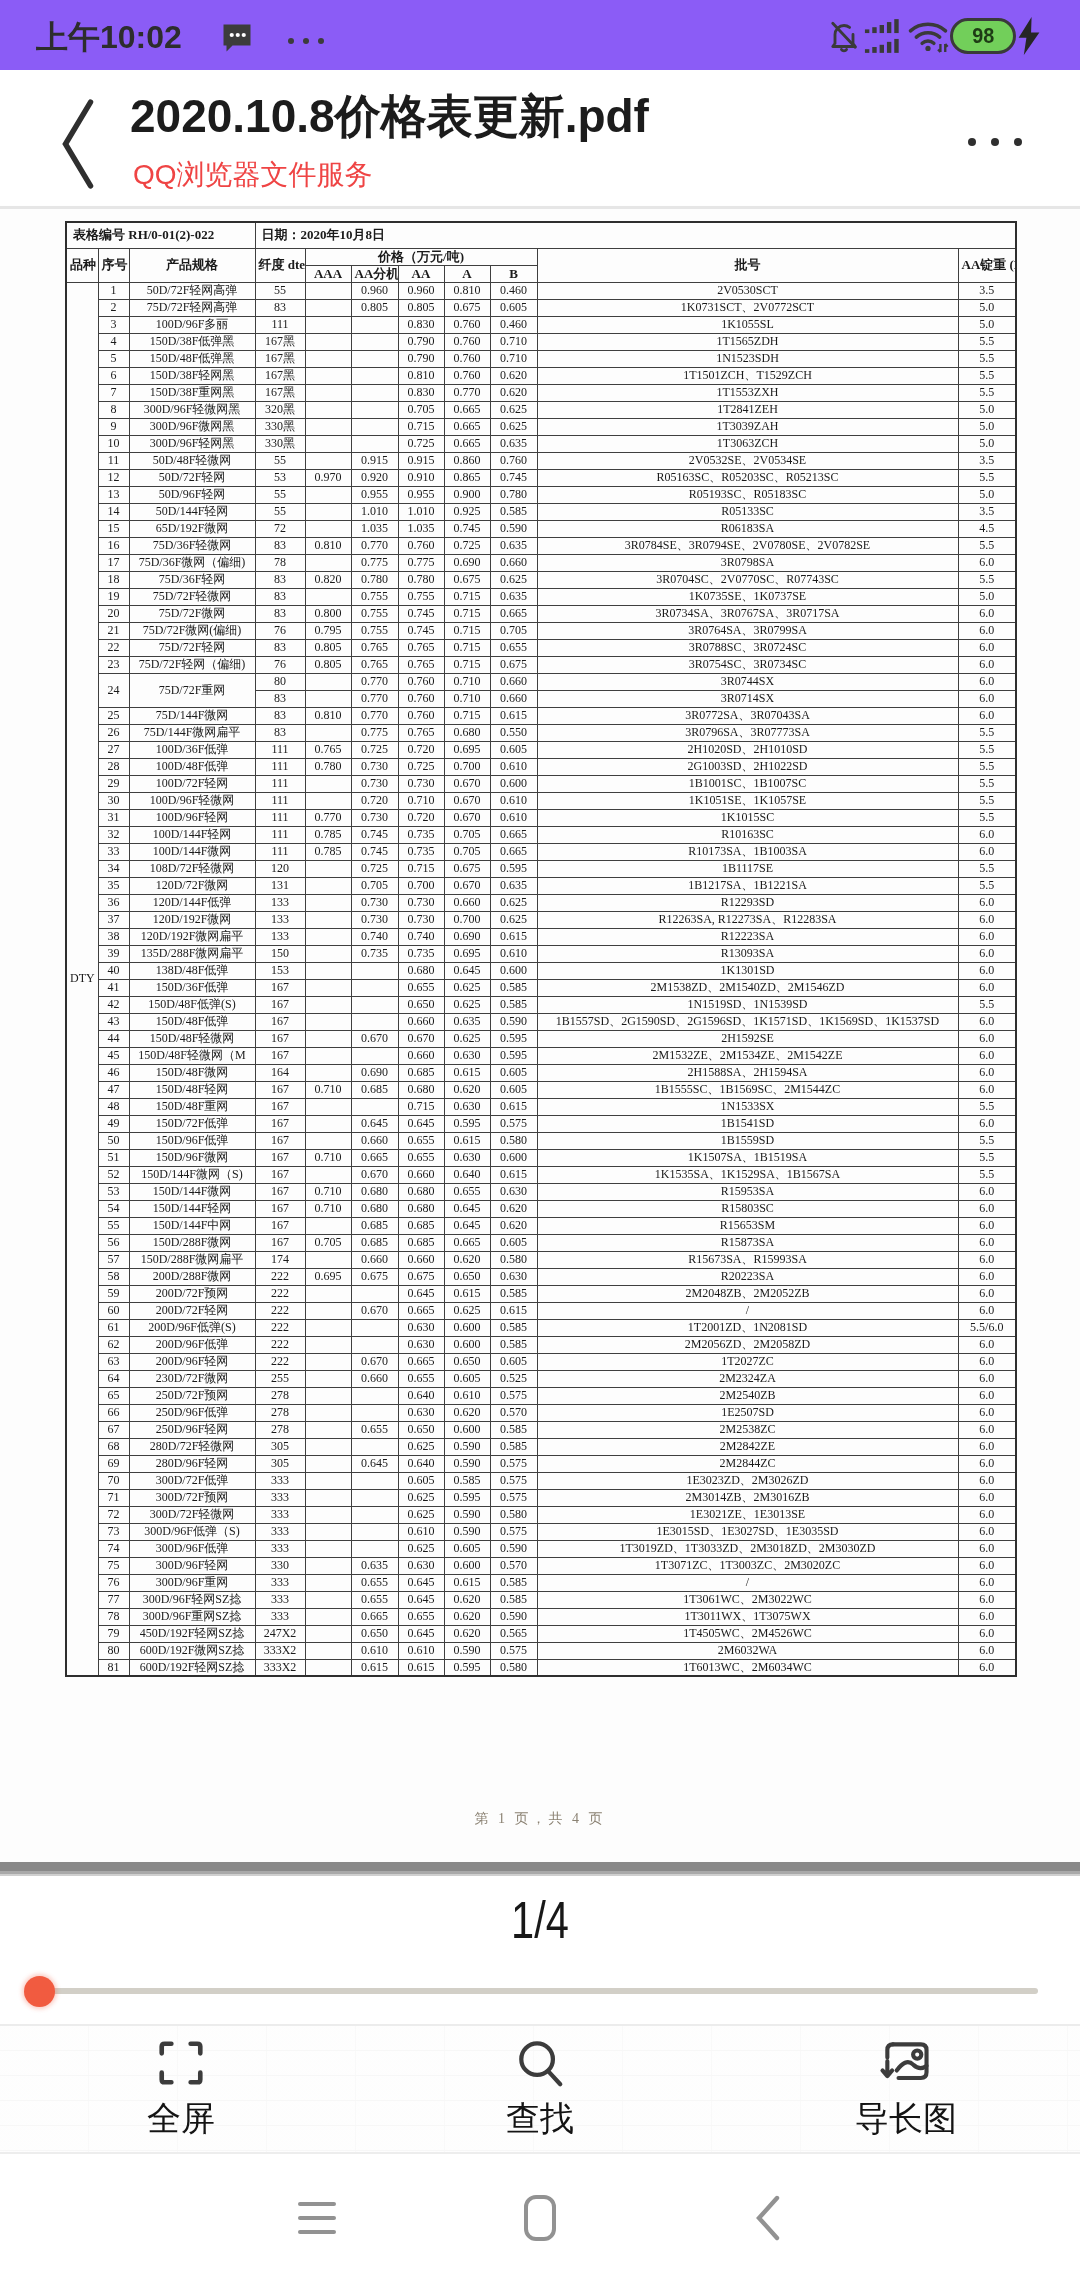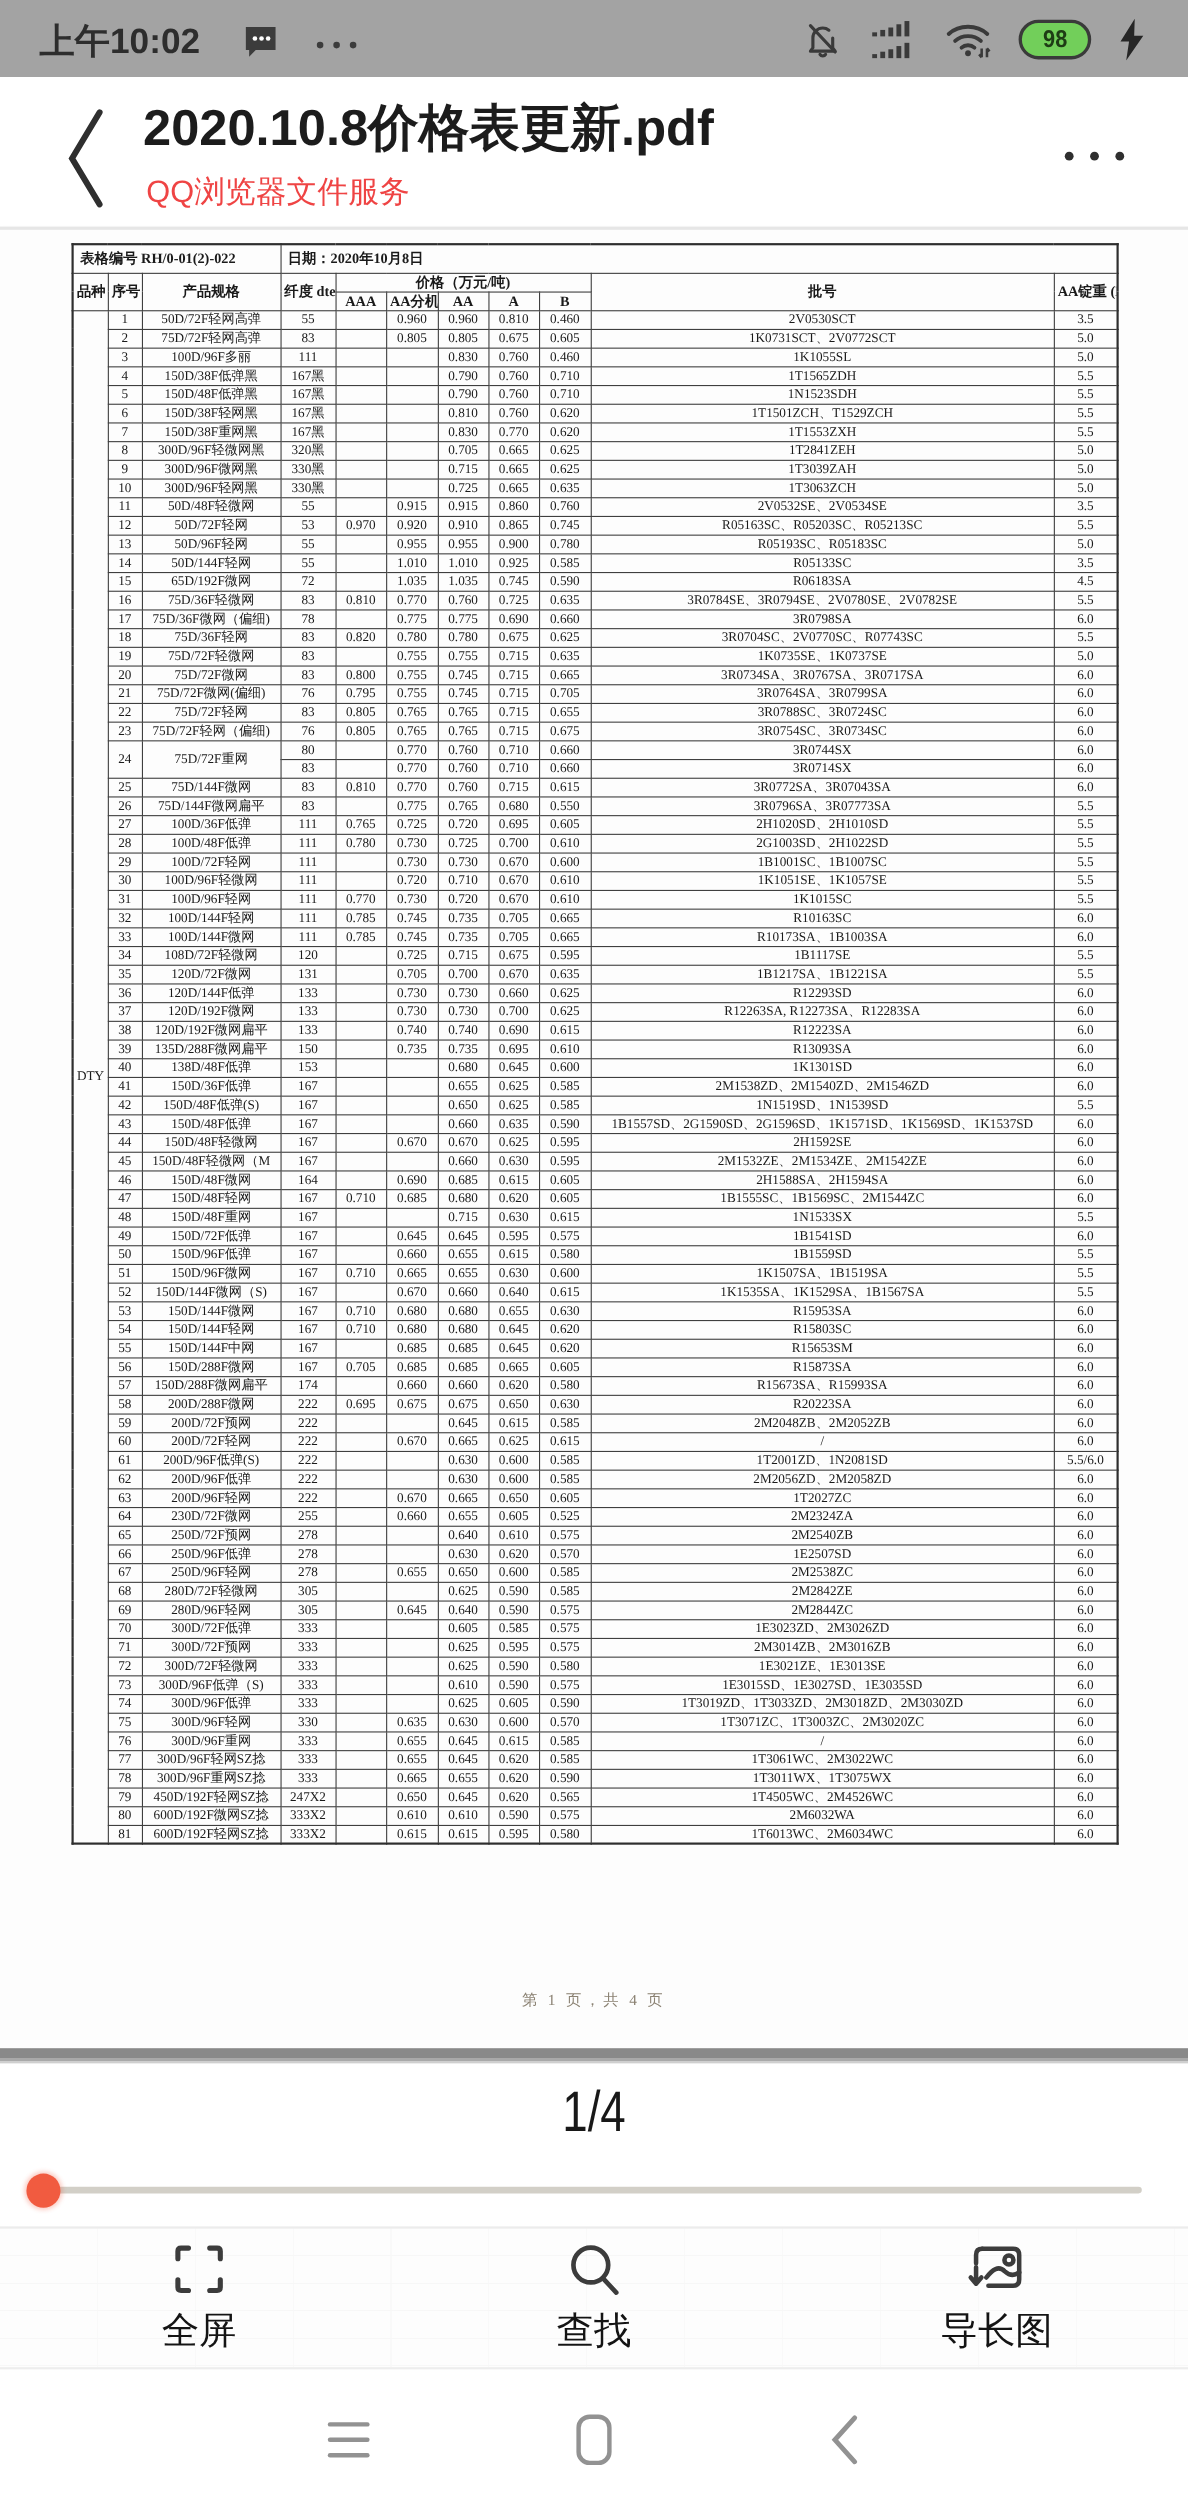--- a/index.html
+++ b/index.html
@@ -1,26 +1,26 @@
 <!DOCTYPE html>
 <html><head>
 <meta charset="utf-8">
 <style>
   * { margin:0; padding:0; box-sizing:border-box; }
   html,body { width:1080px; height:2280px; }
   body { font-family:"Liberation Sans", sans-serif; background:#ffffff; }
   #screen { position:relative; width:1080px; height:2280px; background:#ffffff; overflow:hidden; }
 
   
-  .status-bar { position:absolute; top:0; left:0; width:1080px; height:70px; background:#a3a3a3;text-align:right; }
+  .status-bar { position:absolute; top:0; left:0; width:1080px; height:70px; background:#8b5cf6;text-align:right; }
   .sb-time { position:absolute; left:36px; top:16px; font-size:32px; font-weight:600; color:#2d2d2d; letter-spacing:0; }
   .sb-msg { position:absolute; left:218px; top:20px; }
   .sb-dots { position:absolute; left:288px; top:38px; display:flex; gap:9px; }
   .sb-dots i { width:6px; height:6px; border-radius:50%; background:#3c3c3c; }
-  .sb-right { position:absolute; right:38px; top:14px; display:flex; align-items:center; gap:24px; height:44px; }
+  .sb-right { position:absolute; right:38px; top:14px; display:flex; align-items:center; gap:0; height:44px; }
   .battery { position:relative; width:66px; height:36px; border:3px solid #3a3a3a; border-radius:18px; background:#72cf5a; display:flex; align-items:center; justify-content:center; }
   .battery span { font-size:22px; font-weight:700; color:#1e3c15; transform:scaleX(.9); }
 
   
   .title-bar { position:absolute; top:70px; left:0; width:1080px; height:138px; background:#fff; }
   .back-btn { position:absolute; left:48px; top:26px; width:60px; height:96px; display:flex; align-items:center; justify-content:center; }
   .tb-title { position:absolute; left:130px; top:16px; width:800px; font-size:46px; font-weight:600; color:#1c1c1c; white-space:nowrap; overflow:hidden; }
   .tb-sub { position:absolute; left:133px; top:86px; font-size:28px; color:#ef4444; }
   .tb-menu { position:absolute; right:48px; top:58px; display:flex; gap:15px; padding:10px; }
   .tb-menu i { width:8px; height:8px; border-radius:50%; background:#2f2f2f; }

